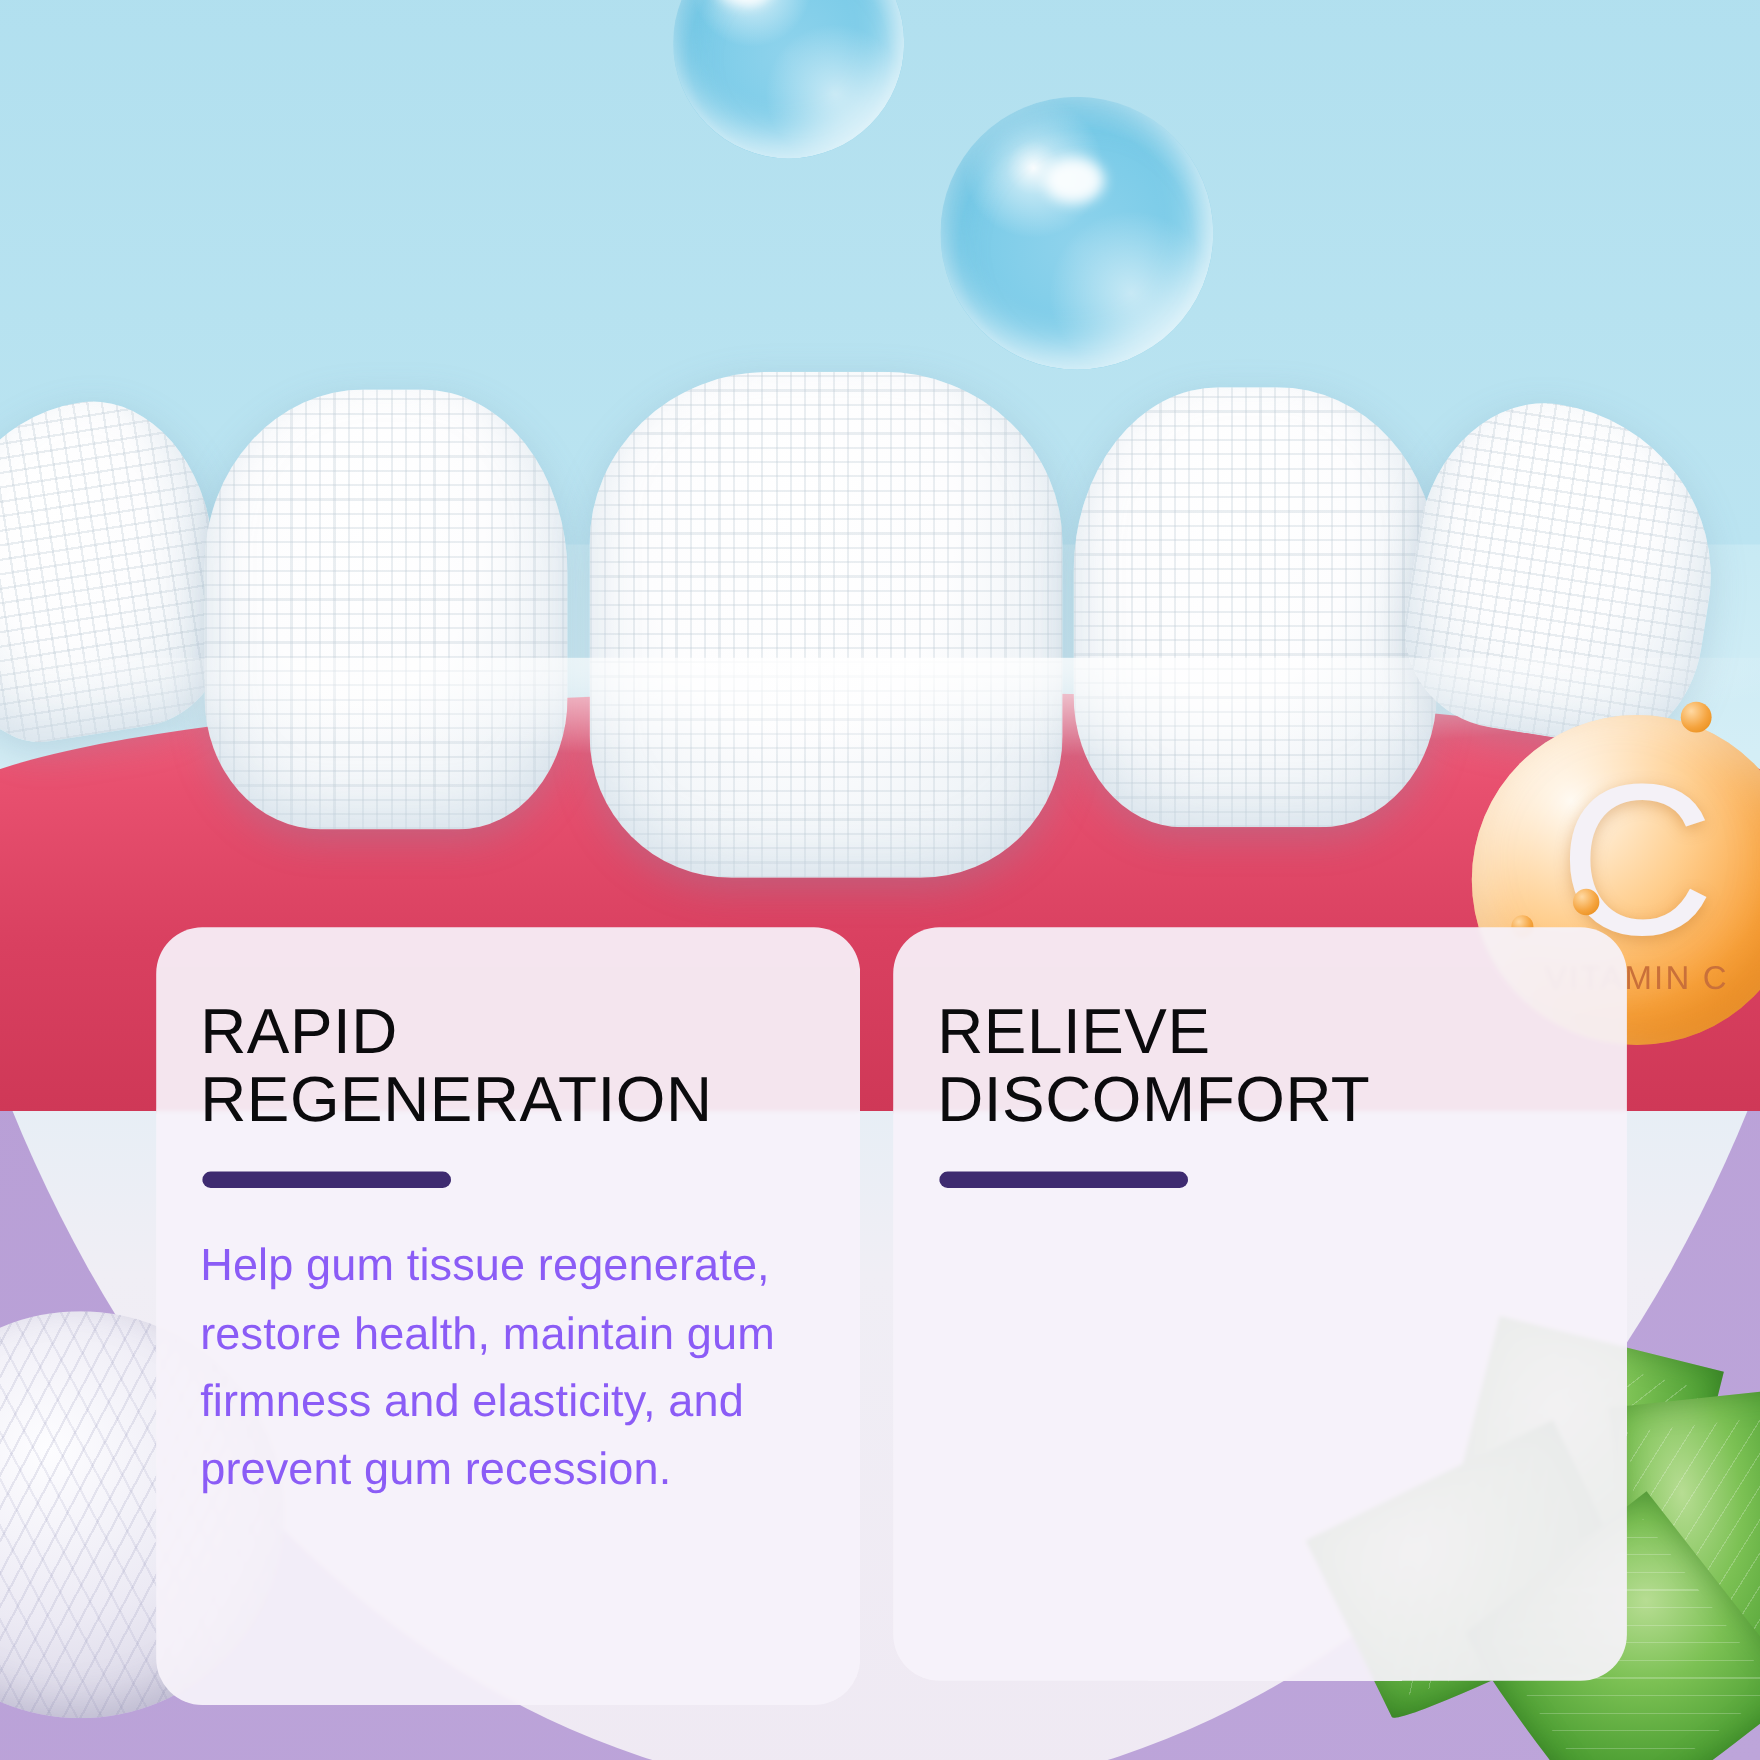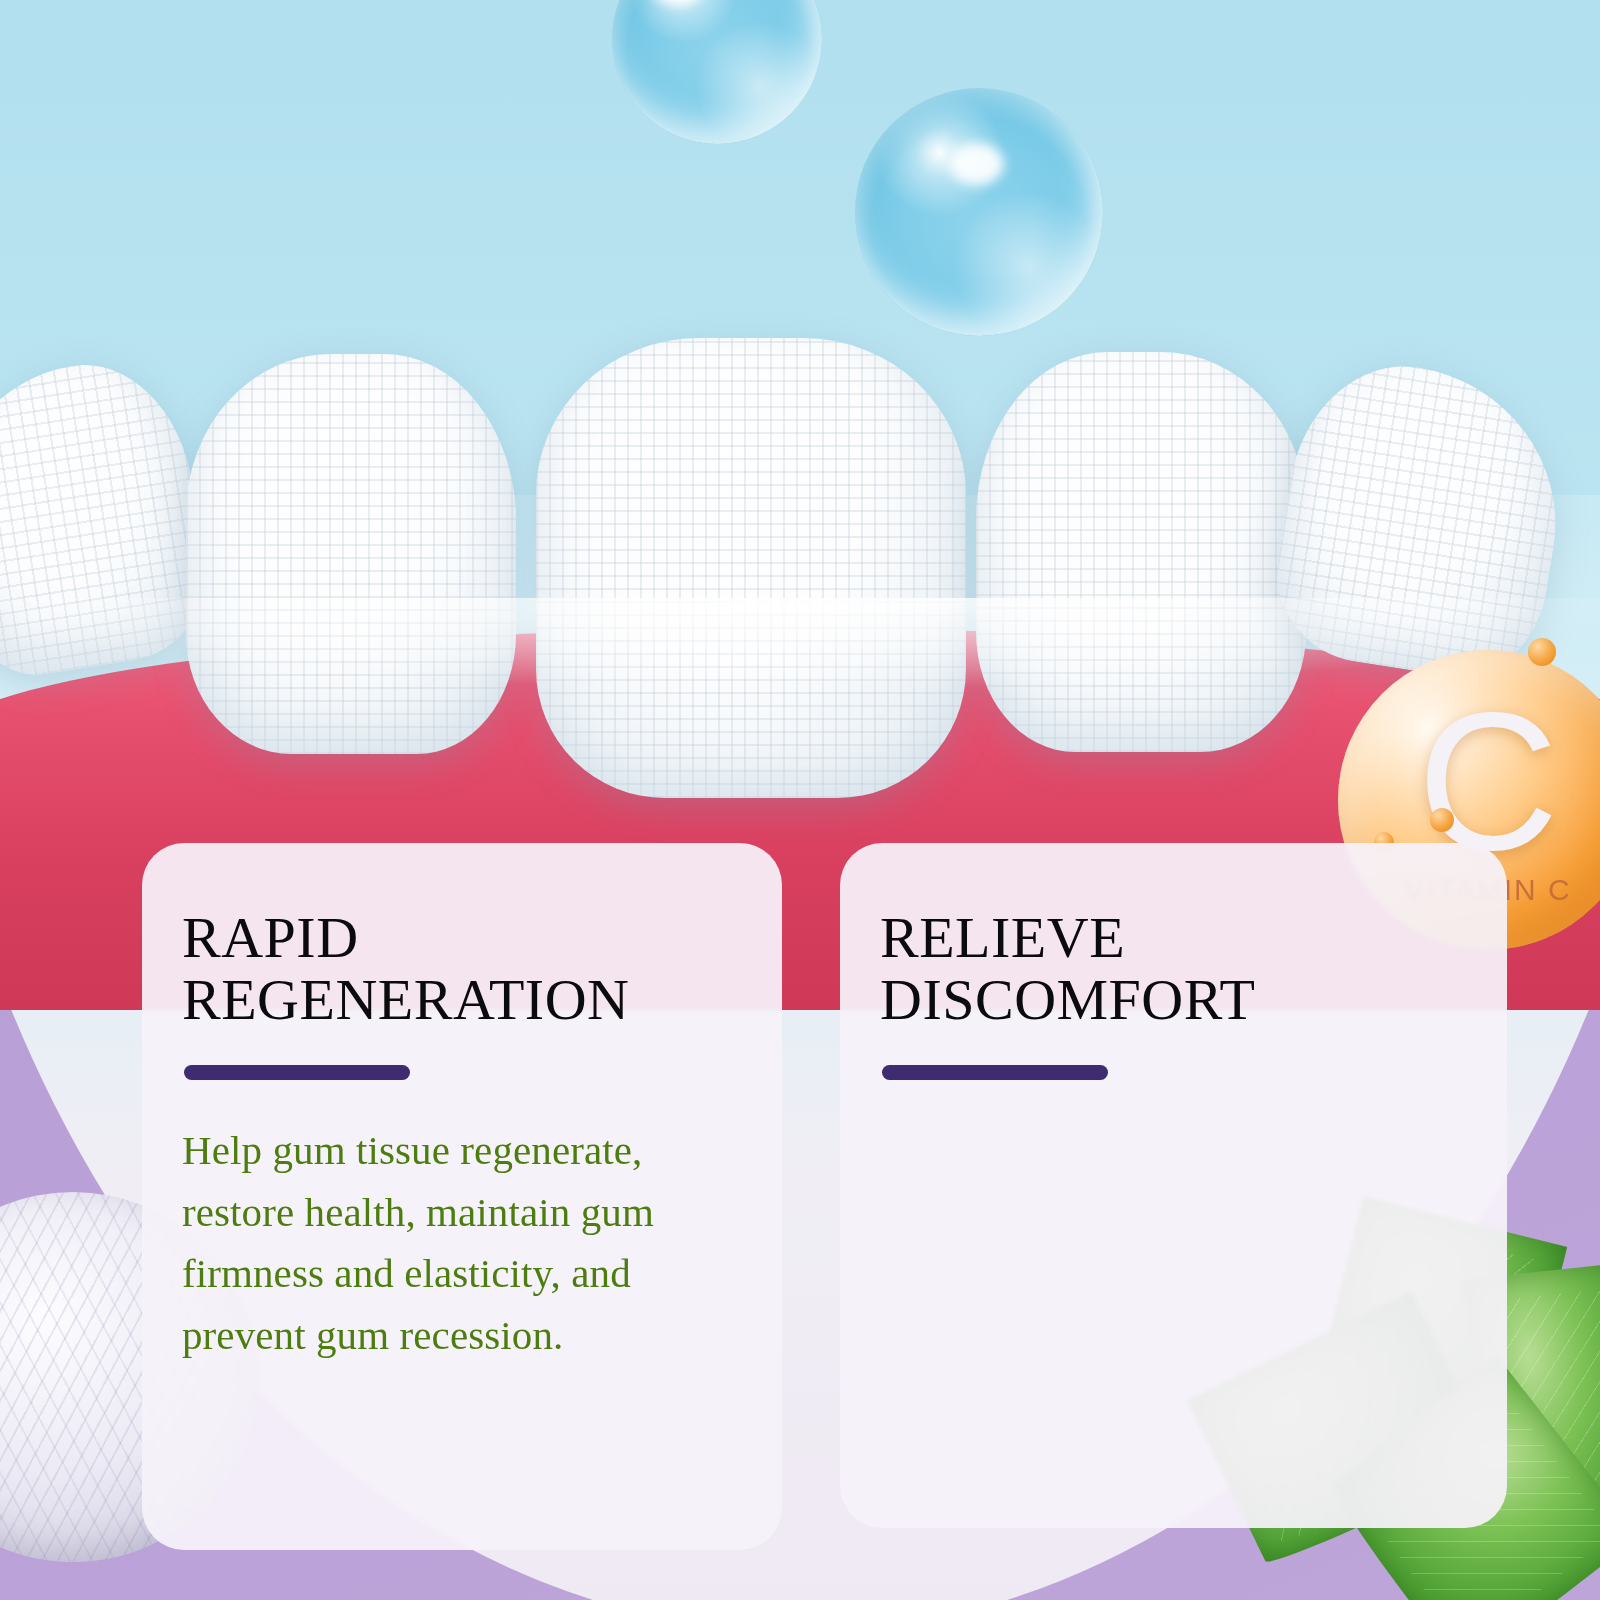--- a/index.html
+++ b/index.html
@@ -199,24 +199,23 @@
 
   
   .card {
     position: absolute;
     top: 843px;
     background: rgba(246,242,250, .93);
     border-radius: 42px;
     box-sizing: border-box;
     padding: 64px 44px 54px 40px;
     backdrop-filter: blur(2px);
-    font-family: Liberation Serif, serif;
   }
   .card-left  { left: 142px; width: 640px; height: 707px; }
-  .card-right { left: 840px; width: 667px; height: 685px; }
+  .card-right { left: 812px; width: 667px; height: 685px; }
 
   .card-title {
     margin: 0;
     font-size: 58px;
     font-weight: 400;
     line-height: 1.07;
     letter-spacing: .5px;
     color: #0b0b0d;
     white-space: pre-line;
   }
@@ -224,21 +223,21 @@
     width: 226px;
     height: 15px;
     border-radius: 9px;
     background: #3e2b70;
     margin: 34px 0 40px 2px;
   }
   .card-body {
     margin: 0;
     font-size: 41px;
     line-height: 1.5;
-    color: #4d7c0f;
+    color: #8b5cf6;
     letter-spacing: .1px;
   }
 </style>
 </head>
 <body>
 
 <div id="stage">
 
   <div class="bg-purple"></div>
 

